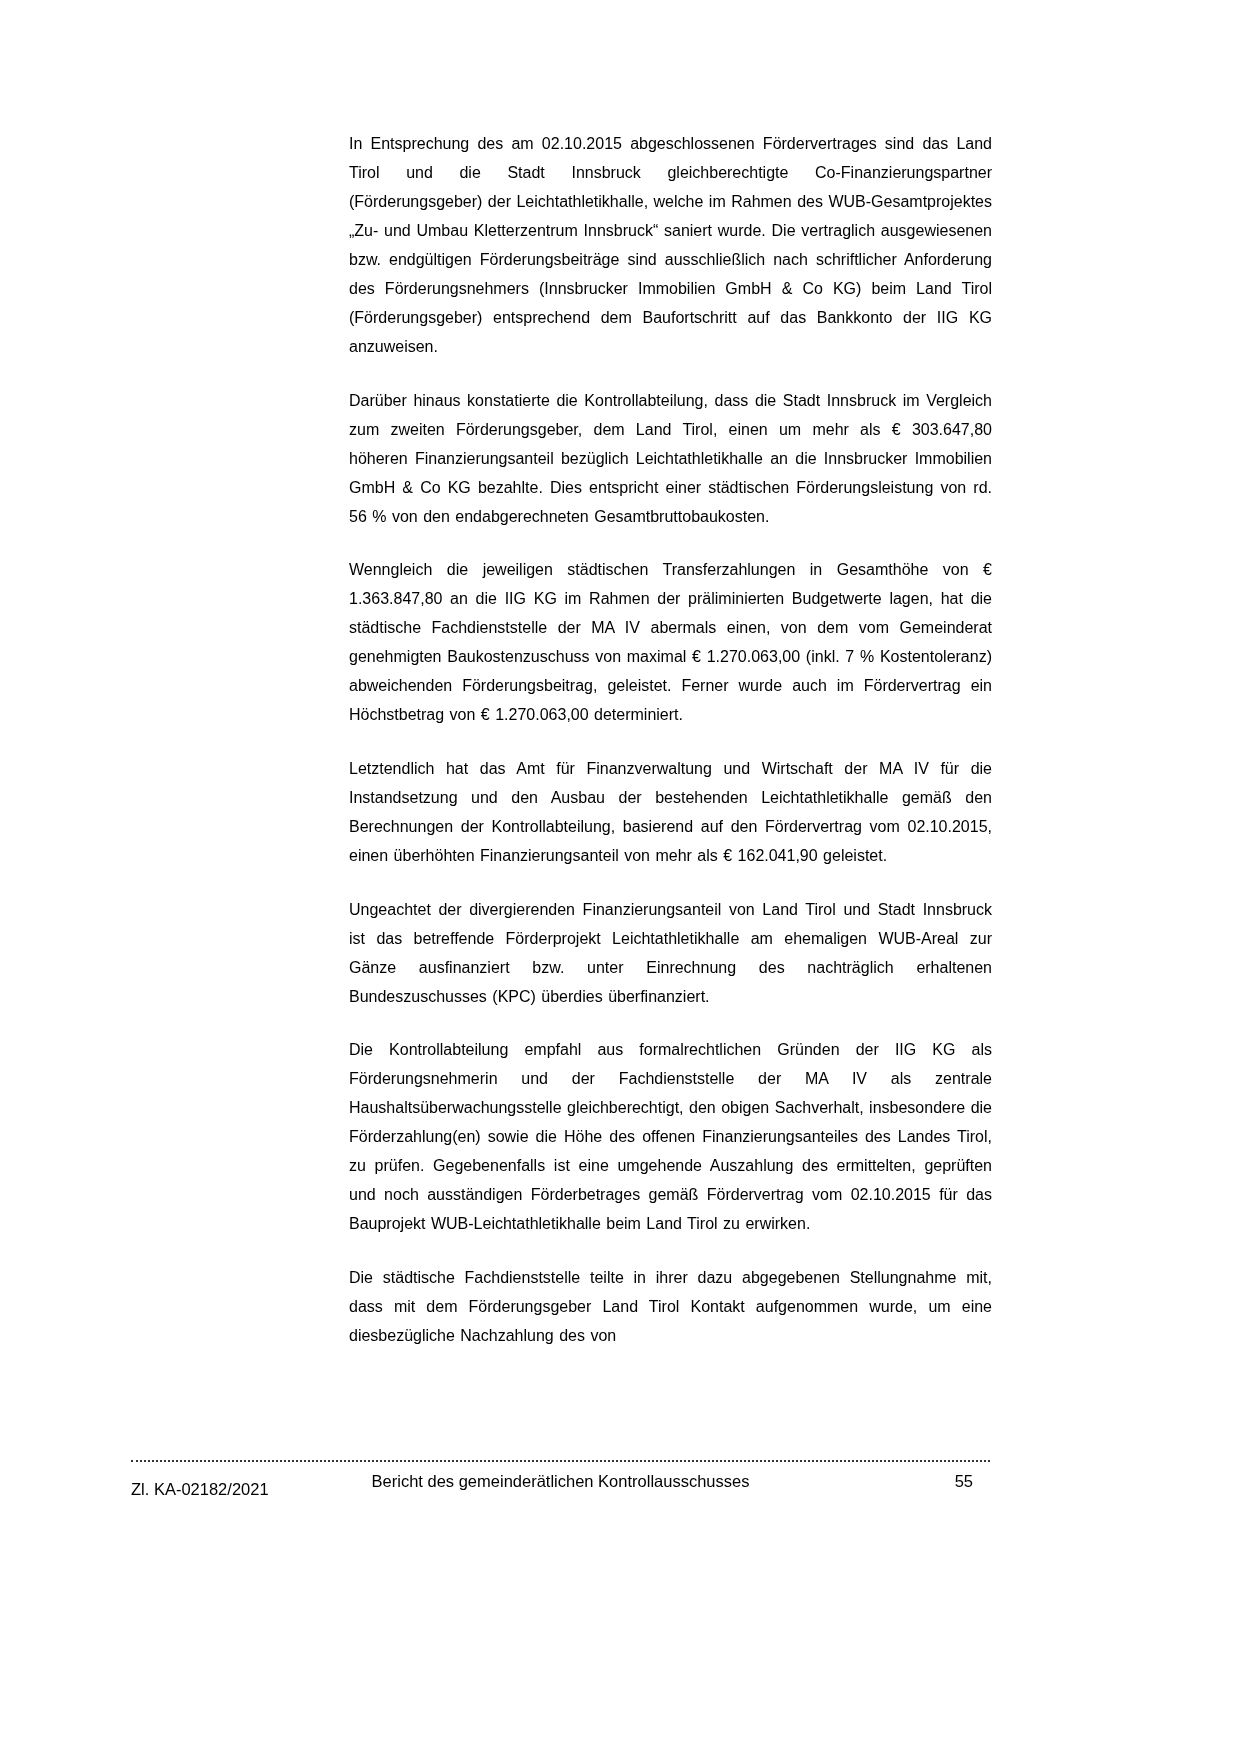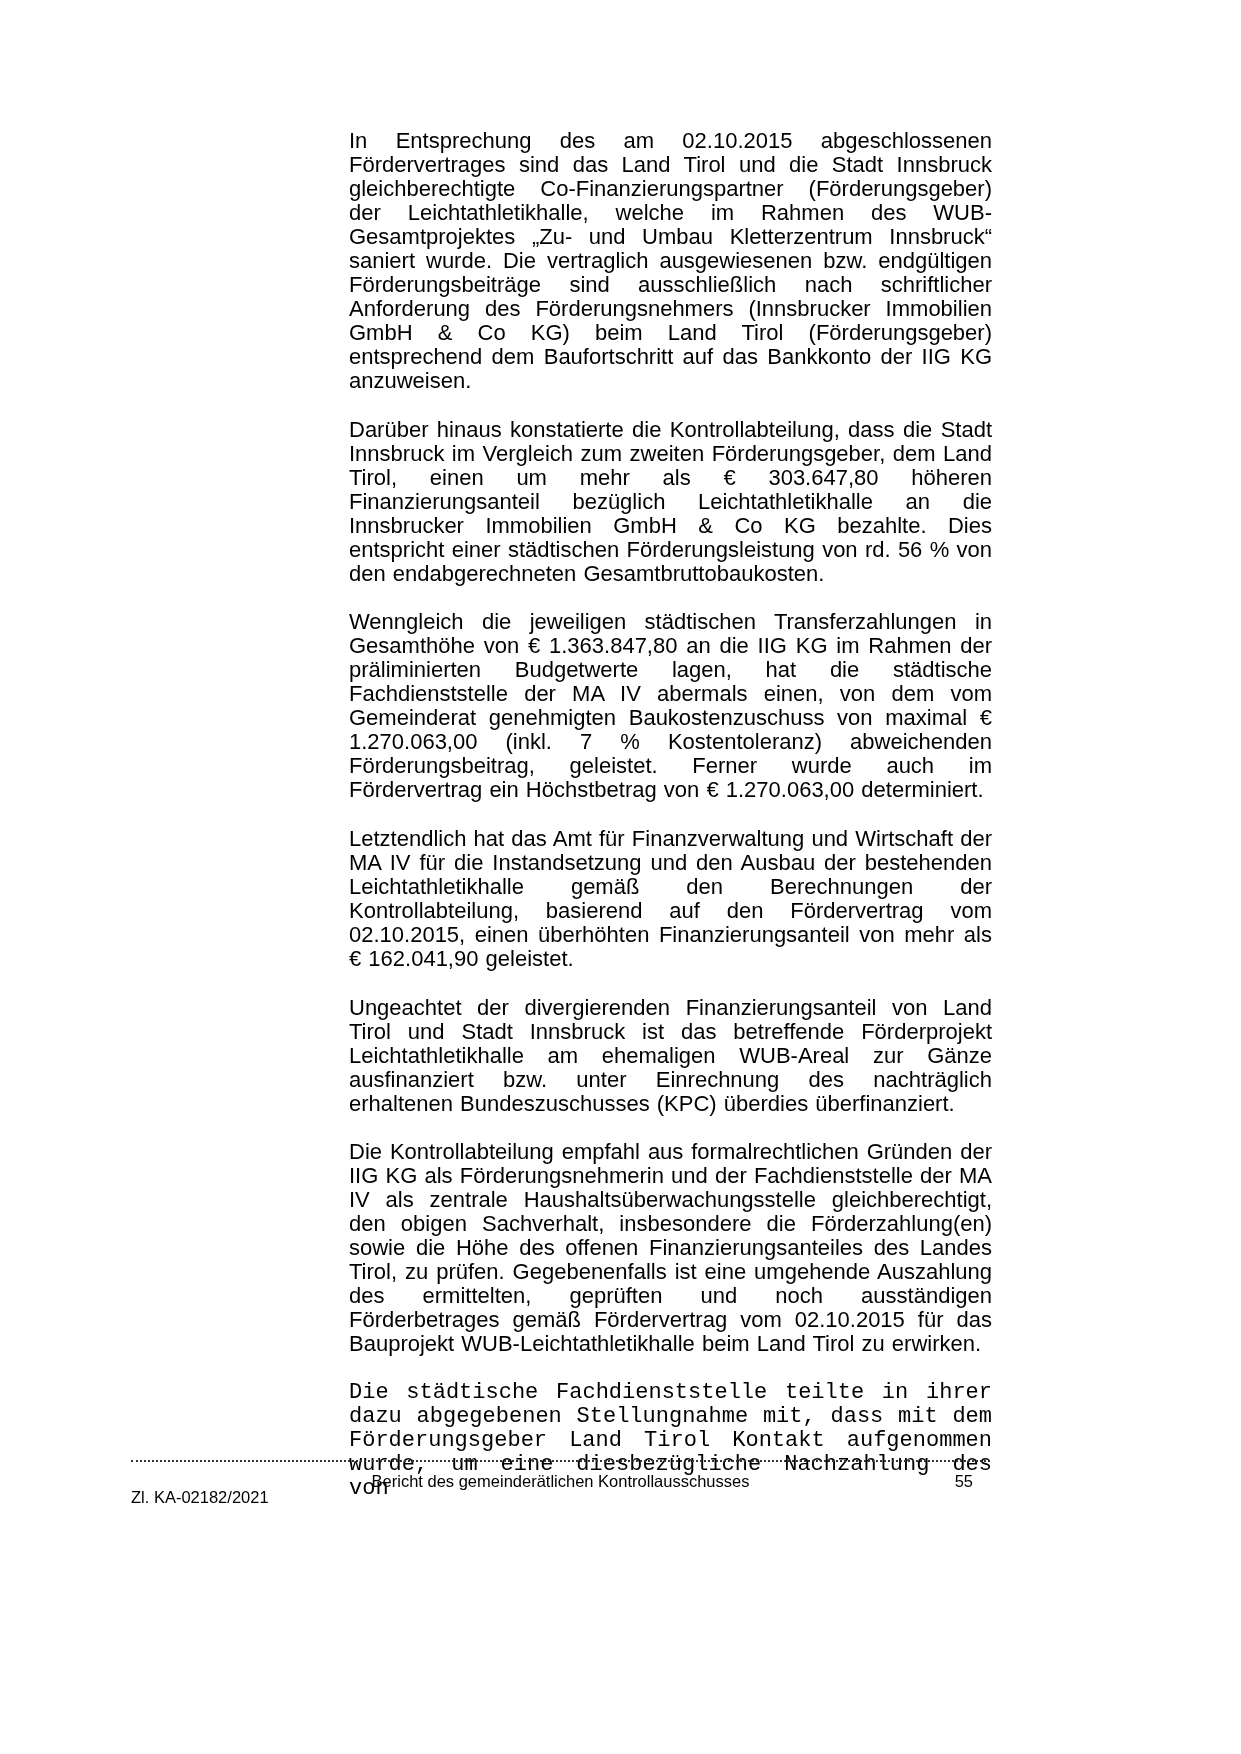--- a/index.html
+++ b/index.html
@@ -20,29 +20,28 @@
     inset: 0;
   }
   .content {
     position: absolute;
     left: 349px;
     top: 129px;
     width: 643px;
   }
   .content p {
     margin: 0 0 24.7px 0;
-    font-size: 22px;
-    line-height: 24px;
+    font-size: 16px;
+    line-height: 29px;
     text-align: justify;
     text-justify: inter-word;
     word-spacing: 1px;
   }
   .content p:last-child {
     margin-bottom: 16px;
-    font-family: Liberation Mono, monospace;
   }
   .footer {
     position: absolute;
     left: 131px;
     width: 859px;
     top: 1460px;
   }
   .footer-rule {
     border-top: 2px dotted #333333;
     height: 0;
@@ -52,21 +51,21 @@
     position: relative;
     margin-top: 8px;
     font-size: 16.5px;
     line-height: 22px;
     text-align: center;
     white-space: nowrap;
   }
   .f-left {
     position: absolute;
     left: 0;
-    top: 16px;
+    top: 8px;
     text-align: right;
   }
   .f-right {
     position: absolute;
     right: 17px;
     top: 0;
     text-align: center;
   }
 </style>
 </head>

